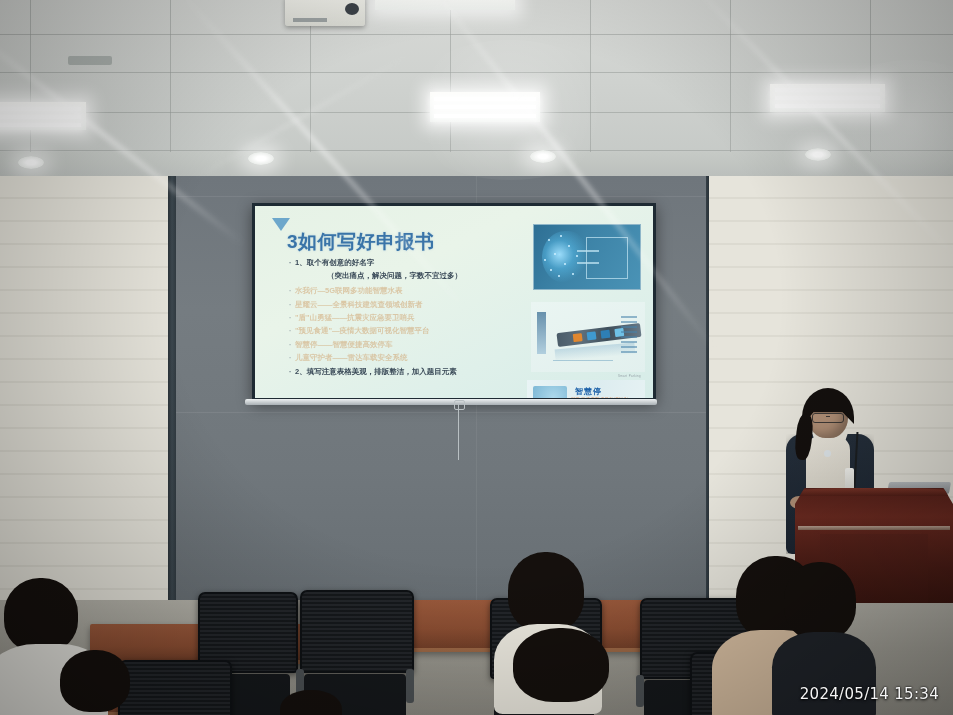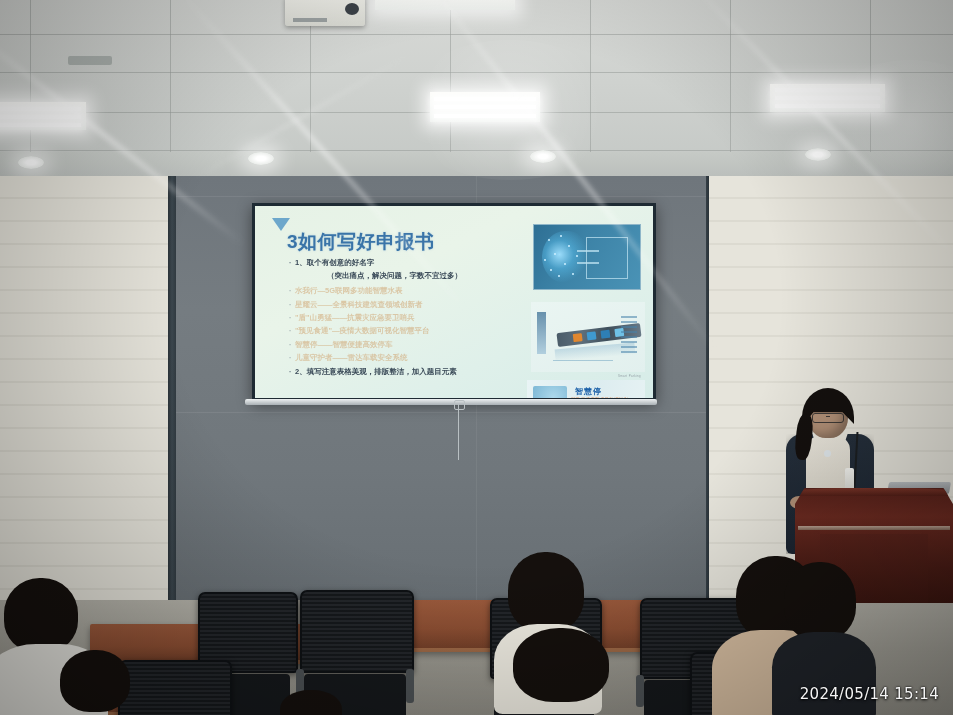--- a/index.html
+++ b/index.html
@@ -412,14 +412,14 @@
   <div class="streak" style="left:180px;top:-10px;width:430px;height:4px;transform:rotate(48deg);transform-origin:left center"></div>
   <div class="streak" style="left:420px;top:-30px;width:480px;height:4px;transform:rotate(52deg);transform-origin:left center"></div>
   <div class="streak" style="left:690px;top:-20px;width:380px;height:4px;transform:rotate(46deg);transform-origin:left center"></div>
   <div class="streak" style="left:560px;top:10px;width:300px;height:3px;transform:rotate(-44deg);transform-origin:left center;opacity:.5"></div>
   <div class="streak" style="left:190px;top:180px;width:260px;height:3px;transform:rotate(-30deg);transform-origin:left center;opacity:.45"></div>
   <div class="glow" style="left:400px;top:40px;width:220px;height:140px"></div>
   <div class="glow" style="left:820px;top:60px;width:180px;height:120px"></div>
 
   <div class="vignette"></div>
 
-  <div class="timestamp">2024/05/14 15:14</div>
+  <div class="timestamp">2024/05/14 15:34</div>
 </div>
 
 </body></html>

